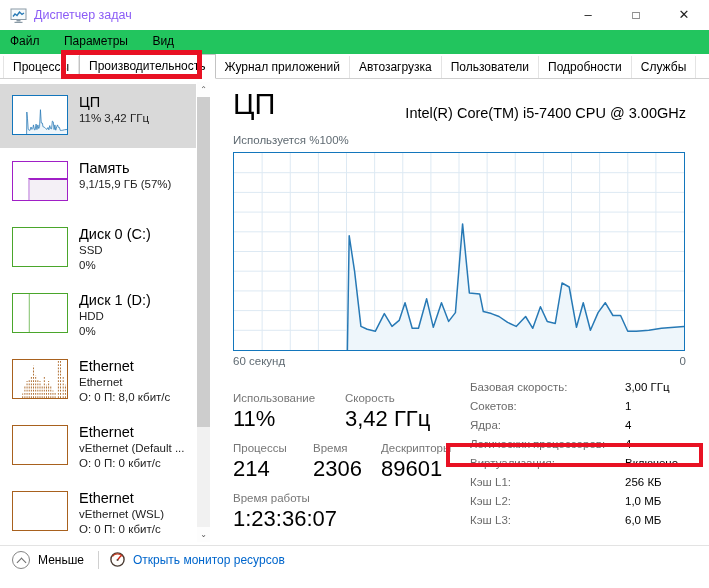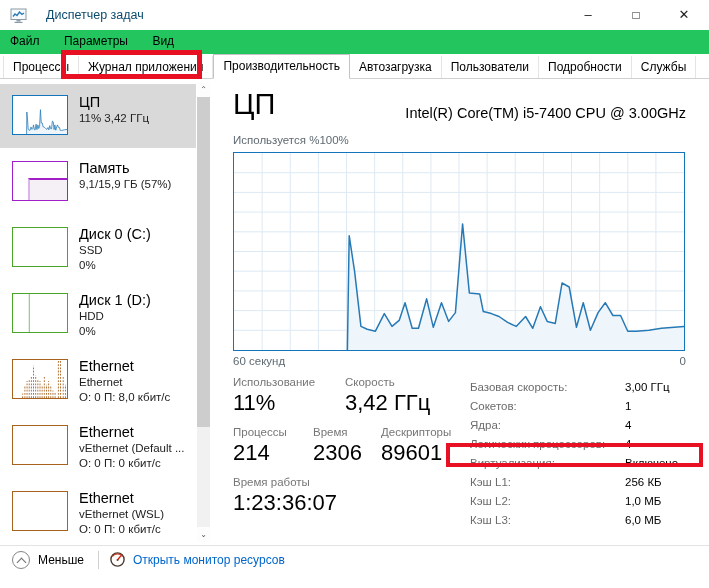--- a/index.html
+++ b/index.html
@@ -3,21 +3,21 @@
 <meta charset="utf-8">
 <style>
   * { box-sizing: border-box; margin: 0; padding: 0; }
   html,body { width:709px; height:588px; }
   body { font-family:"Liberation Sans", sans-serif; background:#fff; overflow:hidden; }
   .window { position:relative; width:709px; height:588px; background:#fff; overflow:hidden; }
 
   
   .titlebar { position:absolute; left:0; top:0; width:709px; height:30px; background:#fff; }
   .app-icon { position:absolute; left:10px; top:7px; width:17px; height:17px; }
-  .app-title { position:absolute; left:46px; top:8px; font-size:12.5px; color:#0c4a6e; }
+  .app-title { position:absolute; left:34px; top:8px; font-size:12.5px; color:#8b5cf6; }
   .winbtn { position:absolute; top:4px; width:32px; height:22px; text-align:center; font-size:13px; color:#222; line-height:22px; cursor:default; }
   .btn-min { left:572px; } .btn-max { left:620px; font-size:12px; } .btn-close { left:668px; }
 
   
   .menubar { position:absolute; left:0; top:30px; width:709px; height:24px; background:#22c55e; }
   .menu-item { display:inline-block; padding:4px 10px 0 10px; font-size:12px; color:#000; }
 
   
   .tabbar { position:absolute; left:0; top:54px; width:709px; height:25px; display:flex; align-items:flex-end; border-bottom:1px solid #d0d0d0; background:#fff; padding-left:3px; }
   .tab { font-size:12px; color:#000; padding:4px 9px 4px 9px; border-right:1px solid #e4e4e4; white-space:nowrap; }
@@ -53,21 +53,21 @@
   .graph-toplabels { position:absolute; left:5px; top:55px; width:453px; display:flex; justify-content:flex-start; font-size:11.5px; color:#5f6a72; }
   .graph-box { position:absolute; left:5px; top:73px; width:452px; height:199px; border:1px solid #1376bc; background:#fff; }
   .graph-box svg { display:block; width:100%; height:100%; }
   .graph-botlabels { position:absolute; left:5px; top:276px; width:453px; display:flex; justify-content:space-between; font-size:11.5px; color:#5f6a72; }
 
   
   .stats { position:absolute; left:5px; top:297px; width:453px; display:flex; }
   .stats-left { width:232px; }
   .lbl-row { display:flex; font-size:11.5px; color:#767676; margin-top:10px; }
   .val-row { display:flex; font-size:22px; color:#000; margin-top:2px; }
-  .lbl-row:first-child { margin-top:0; }
+  .lbl-row:first-child { margin-top:16px; }
   .c1 { width:112px; } .c2 { width:80px; } .c3 { width:68px; } .cf { flex:1; }
   .stats-right { margin-left:5px; flex:1; padding-top:2px; }
   .sr-row { display:flex; font-size:11.5px; line-height:19px; }
   .sr-label { width:155px; color:#6b6b6b; }
   .sr-value { flex:1; color:#000; }
 
   
   .footer { position:absolute; left:0; top:545px; width:709px; height:28px; border-top:1px solid #e3e3e3; background:#fff; }
   .footer-inner { display:flex; align-items:center; height:100%; padding-left:12px; }
   .less-circle { width:18px; height:18px; border:1px solid #858585; border-radius:50%; position:relative; flex:0 0 18px; }
@@ -101,22 +101,22 @@
   </div>
 
   <div class="menubar">
     <span class="menu-item">Файл</span>
     <span class="menu-item">Параметры</span>
     <span class="menu-item">Вид</span>
   </div>
 
   <div class="tabbar">
     <span class="tab first">Процессы</span>
+    <span class="tab selected">Производительность</span>
     <span class="tab">Журнал приложений</span>
-    <span class="tab selected">Производительность</span>
     <span class="tab">Автозагрузка</span>
     <span class="tab">Пользователи</span>
     <span class="tab">Подробности</span>
     <span class="tab">Службы</span>
   </div>
 
   <div class="content">
 
     <div class="sidebar">
 

